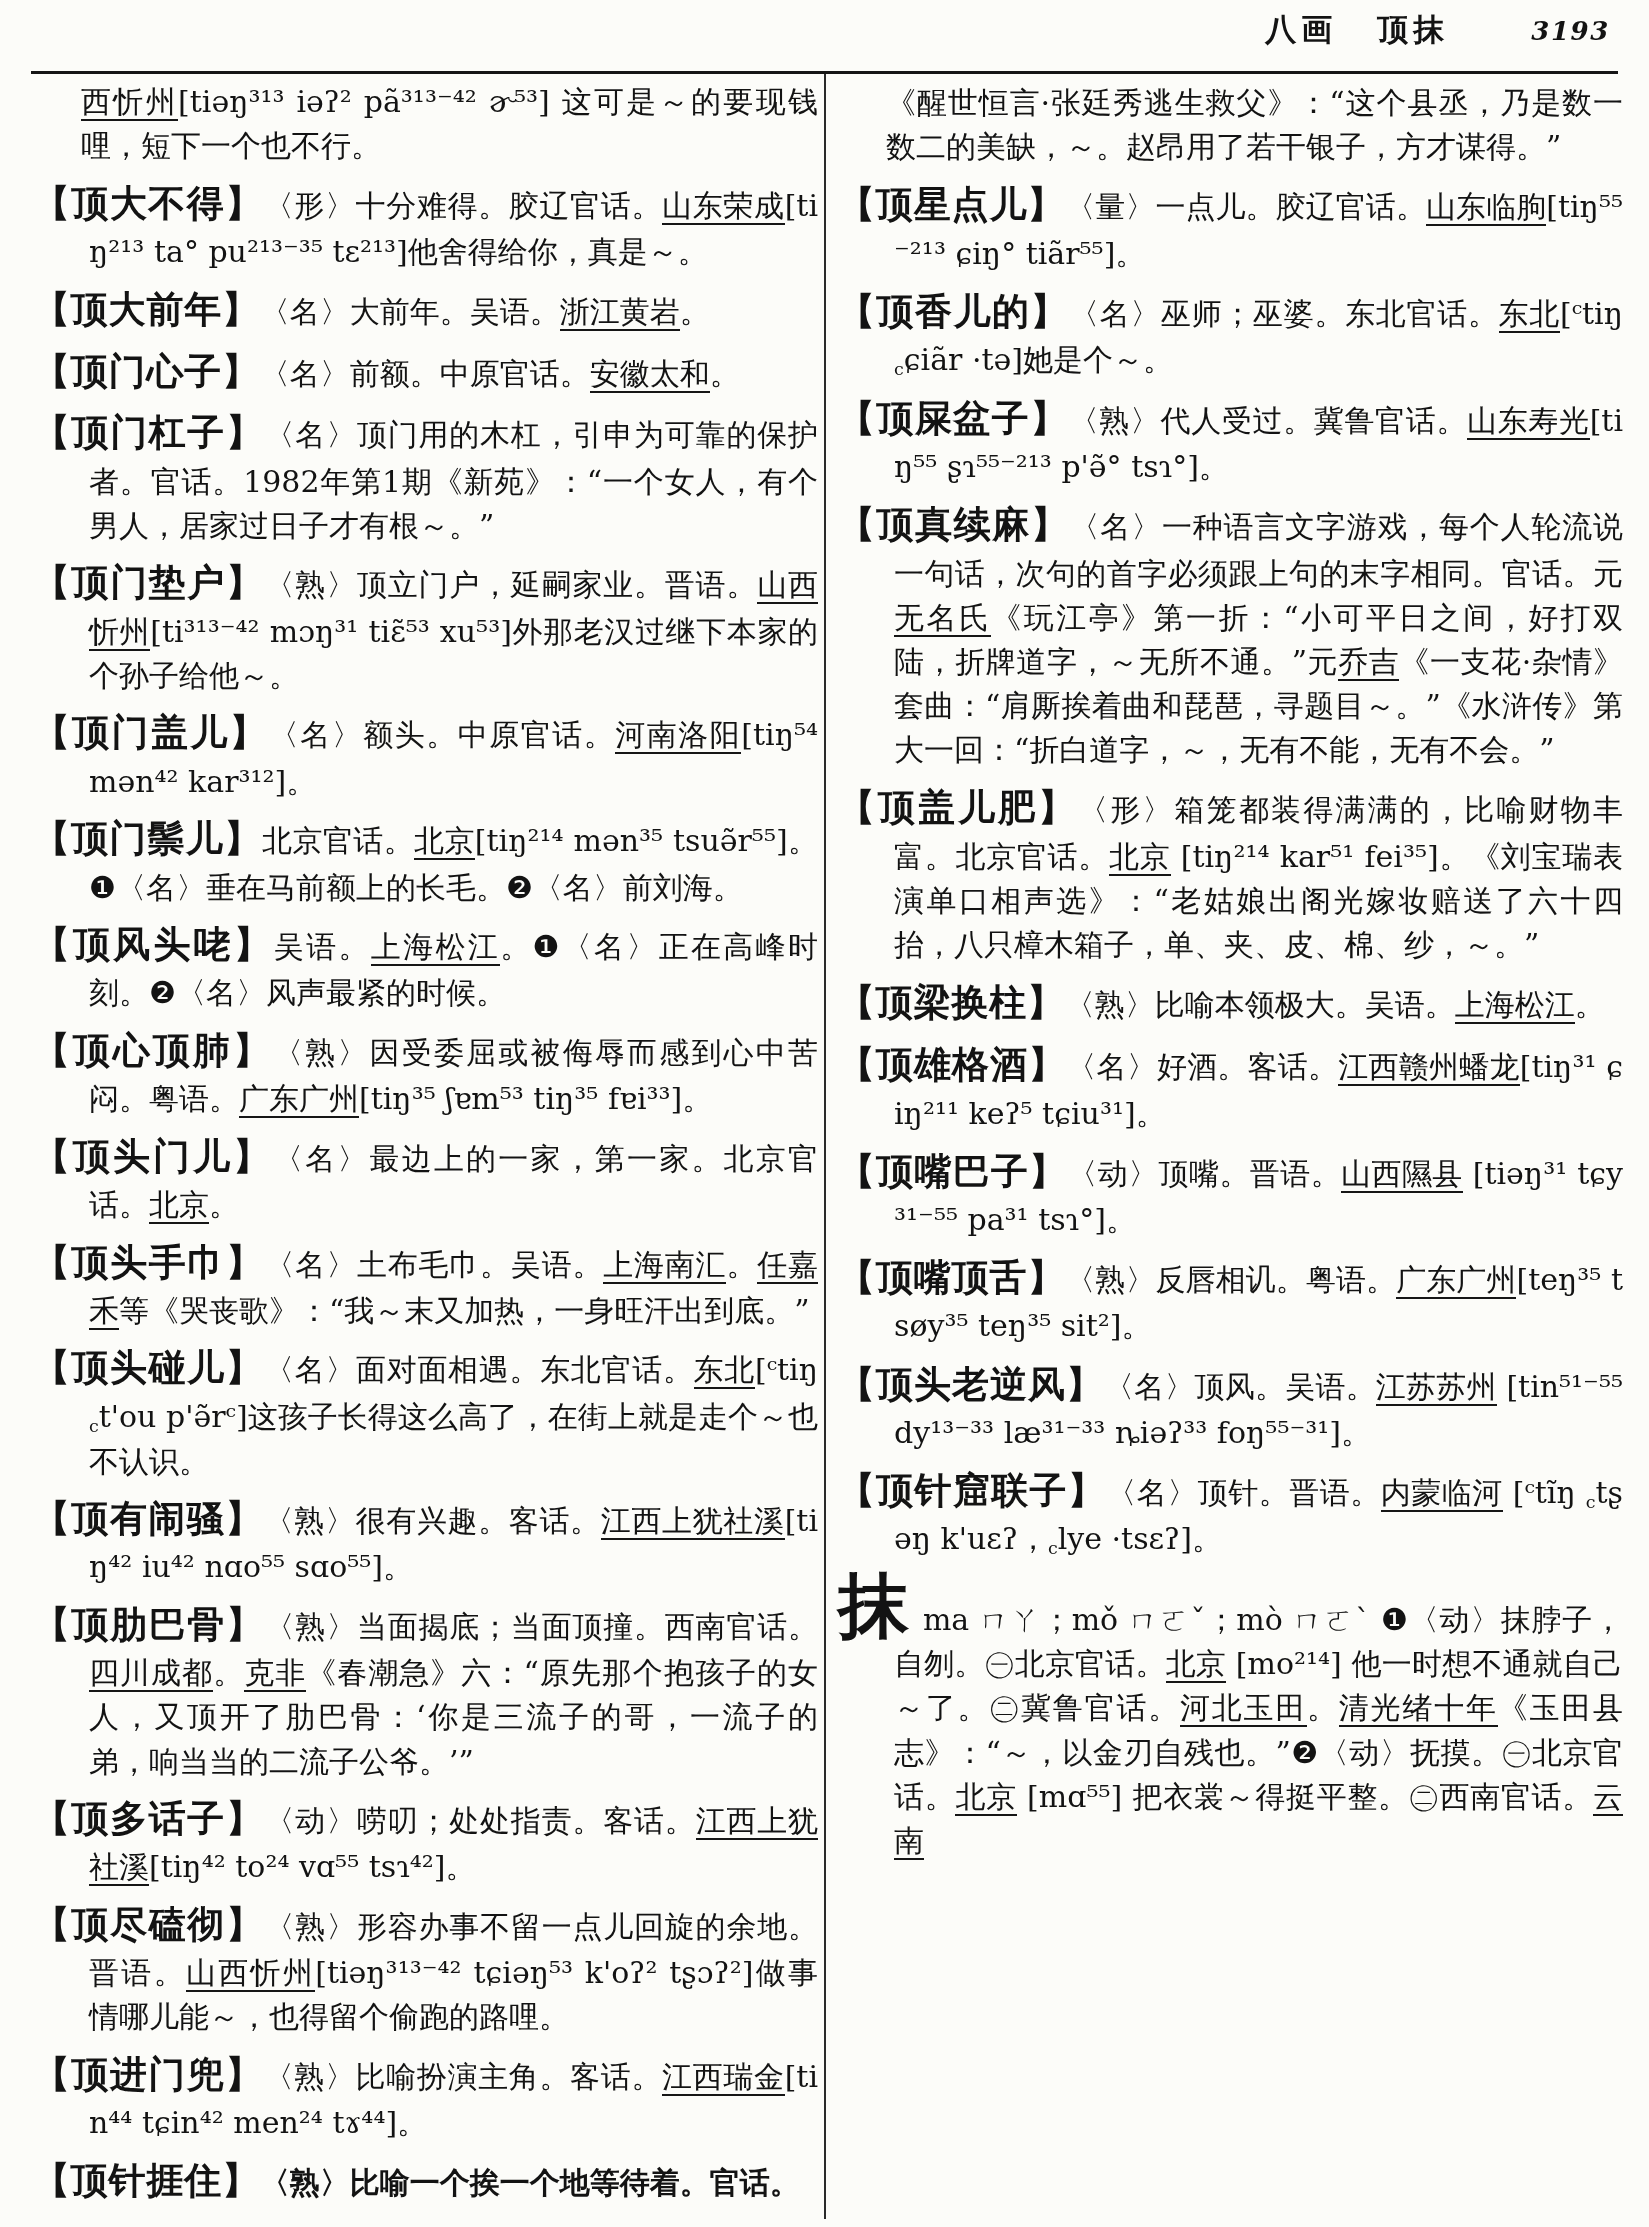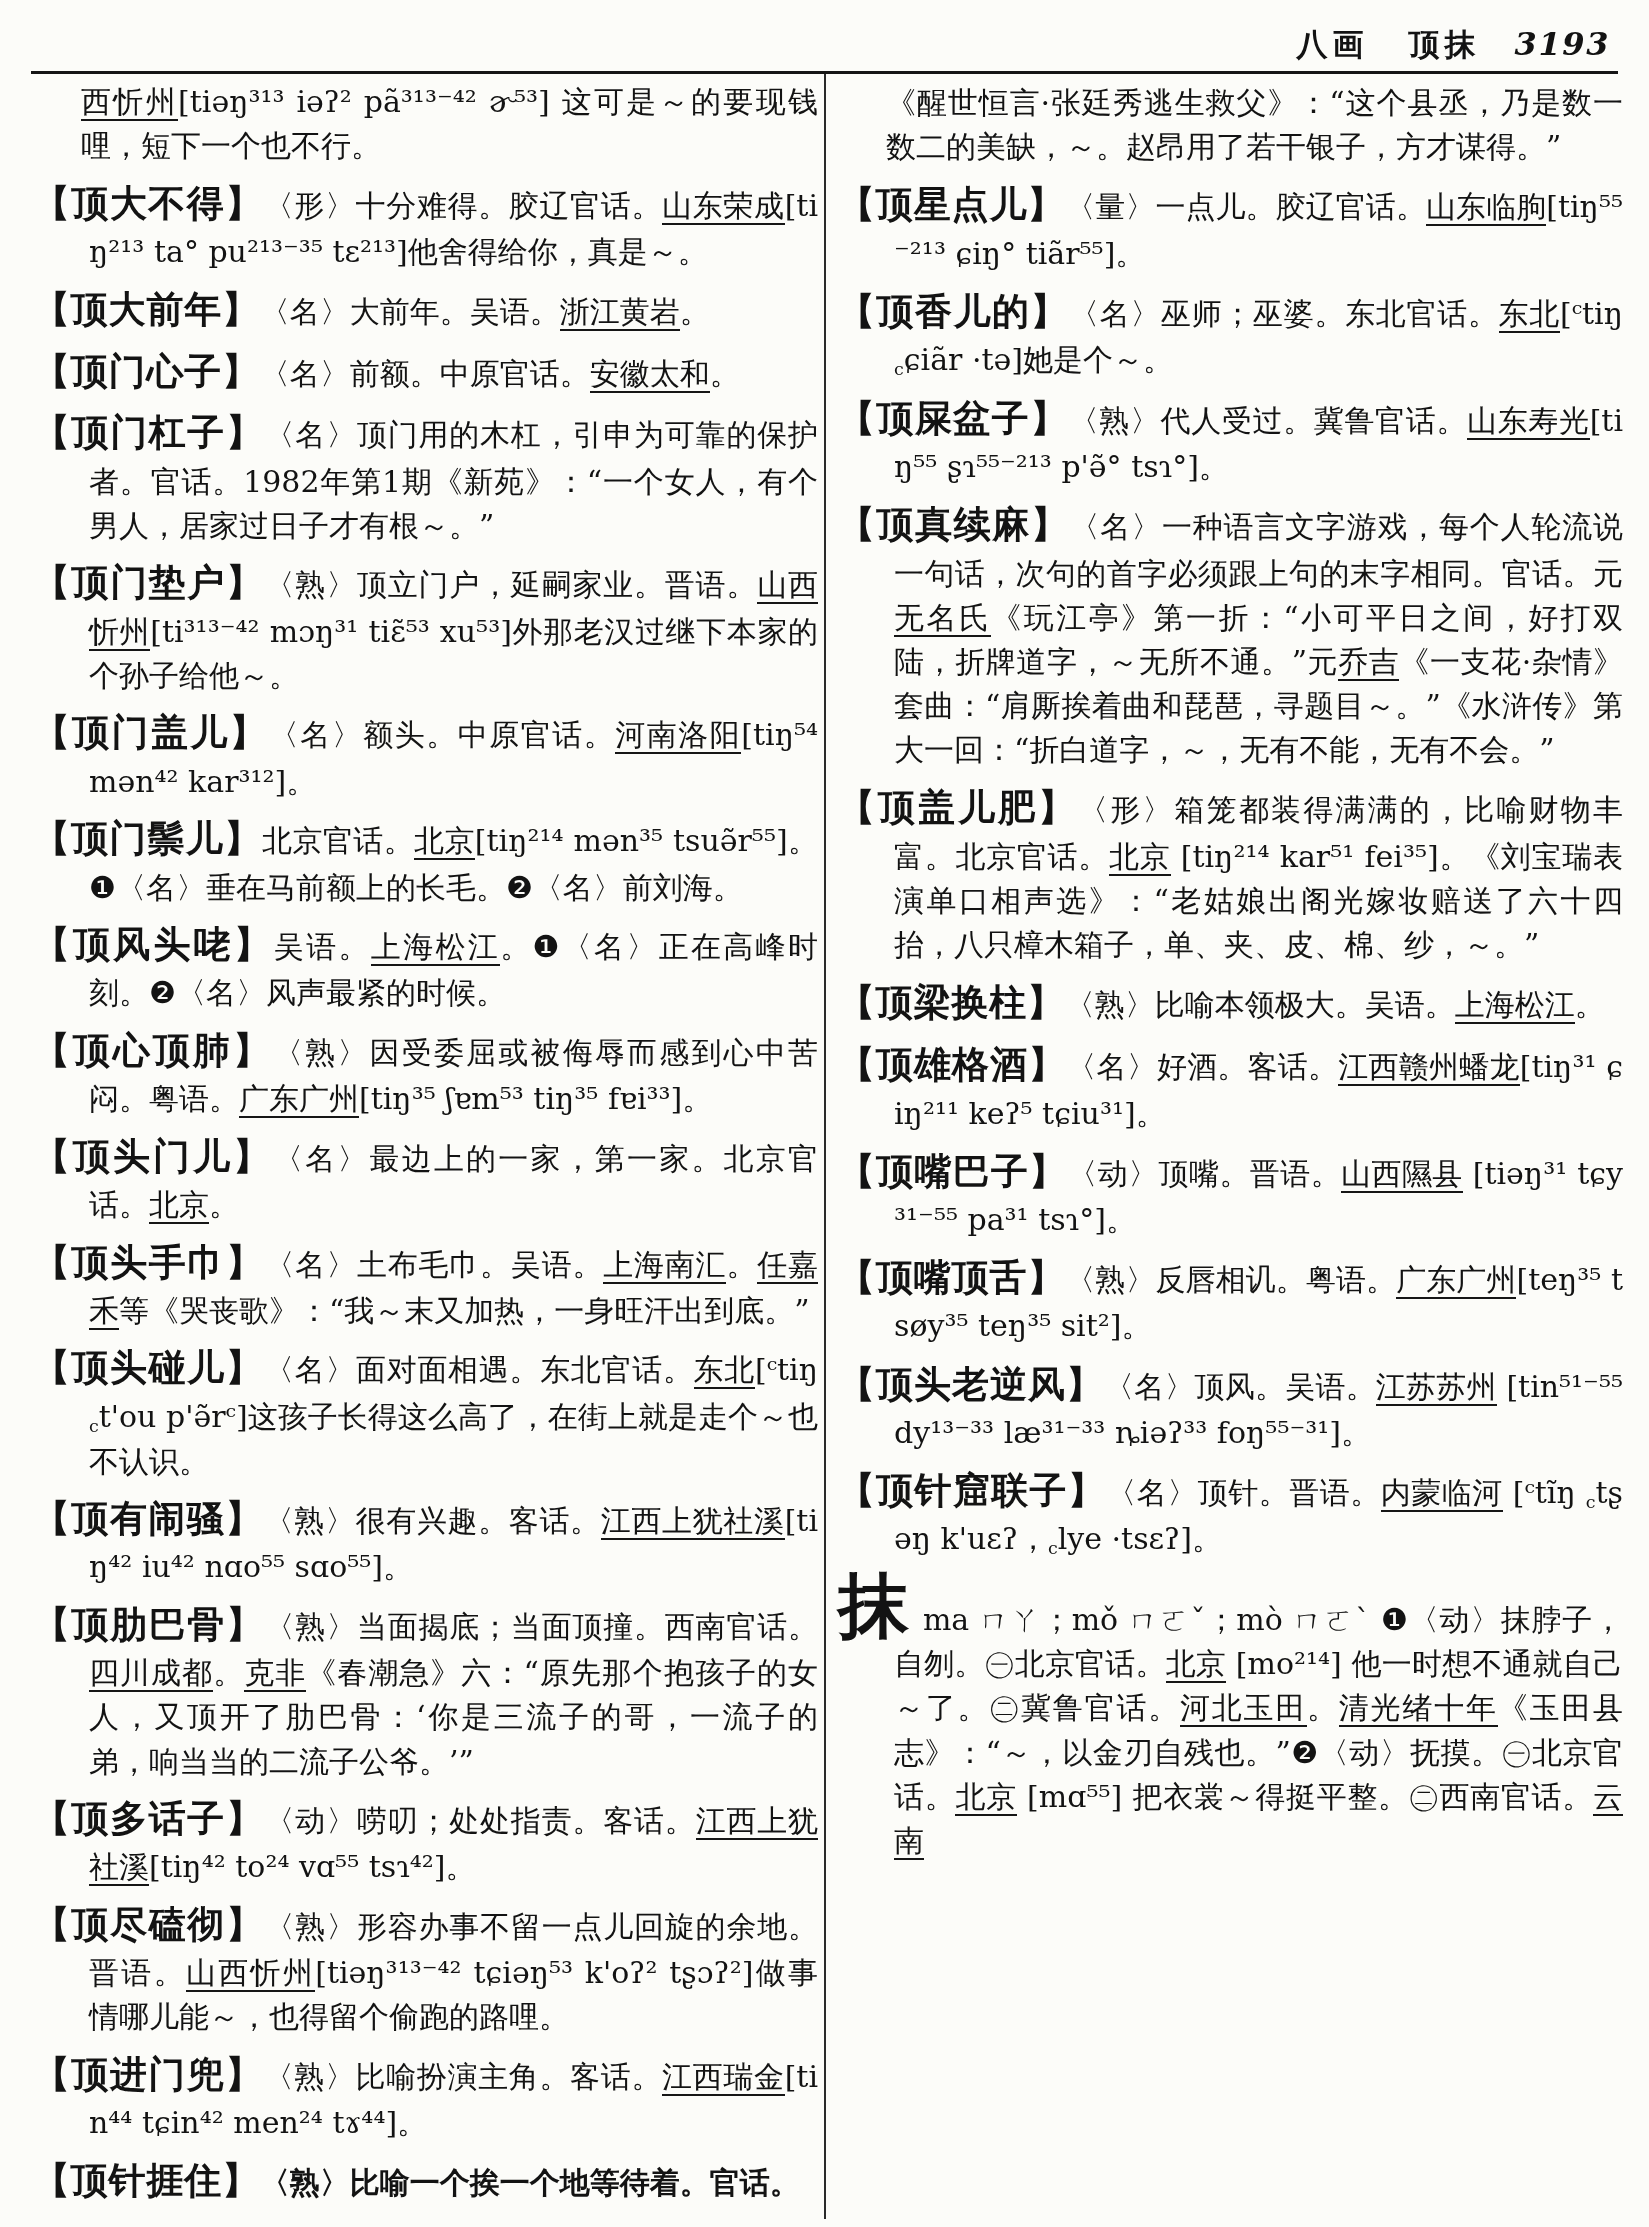--- a/index.html
+++ b/index.html
@@ -2,29 +2,29 @@
 <html style="font-size:13.2px"><head>
 <meta charset="utf-8">
 <style>
   html,body{margin:0;padding:0;background:#e8e8e4;}
   .page{
     position:relative;width:1650px;height:2227px;overflow:hidden;
     background:#fcfcf9;color:#131313;
     font-family:"DejaVu Serif","DejaVu Sans",serif;
   }
   .pagehead{
-    position:absolute;top:24px;left:0;width:1610px;
+    position:absolute;top:9px;left:0;width:1610px;
     display:flex;justify-content:flex-end;align-items:baseline;
     font-size:31px;font-weight:bold;
   }
   .ph-sec{letter-spacing:5px;}
   .ph-range{margin-left:40px;letter-spacing:5px;}
   .ph-num{
-    margin-left:34px;font-family:"DejaVu Serif",serif;
-    font-style:italic;font-weight:bold;font-size:32px;letter-spacing:1.6px;
+    margin-left:82px;font-family:"DejaVu Serif",serif;
+    font-style:italic;font-weight:bold;font-size:26px;letter-spacing:1.6px;
   }
   .rule{position:absolute;left:31px;top:71px;width:1587px;height:2.5px;background:#161616;}
   .divider{position:absolute;left:824px;top:74px;width:1.6px;height:2145px;background:#2a2a2a;}
   .col{
     position:absolute;top:73px;width:785px;
     font-size:30px;line-height:1.47;text-align:justify;
     word-break:break-all;
   }
   .col-left{left:33px;}
   .col-right{left:838px;}

